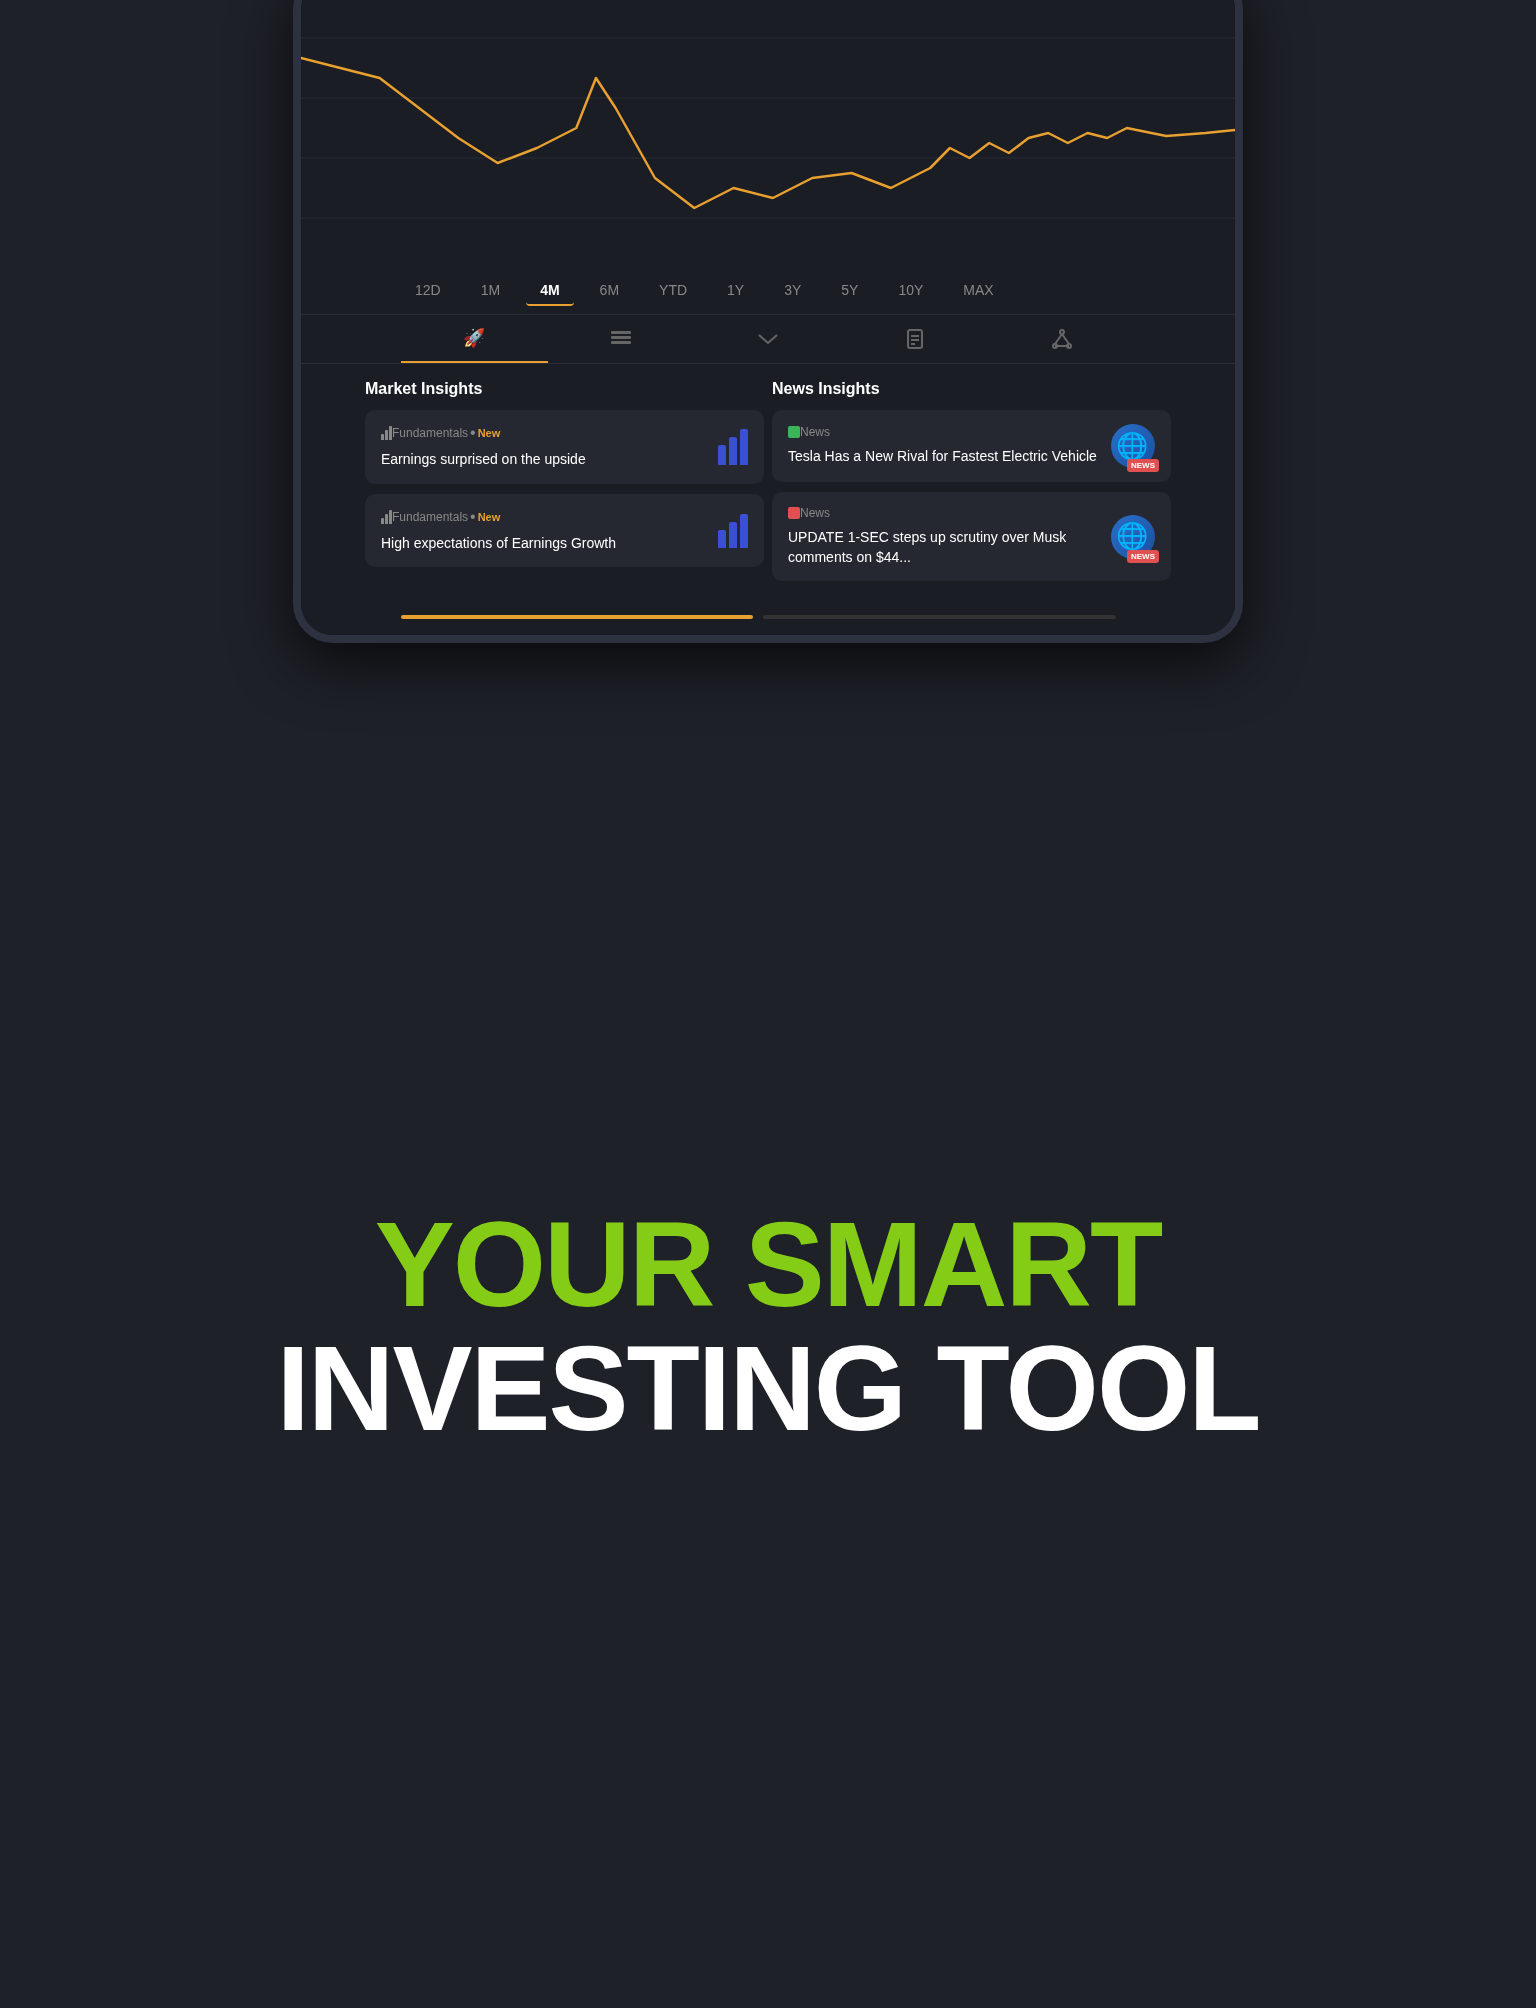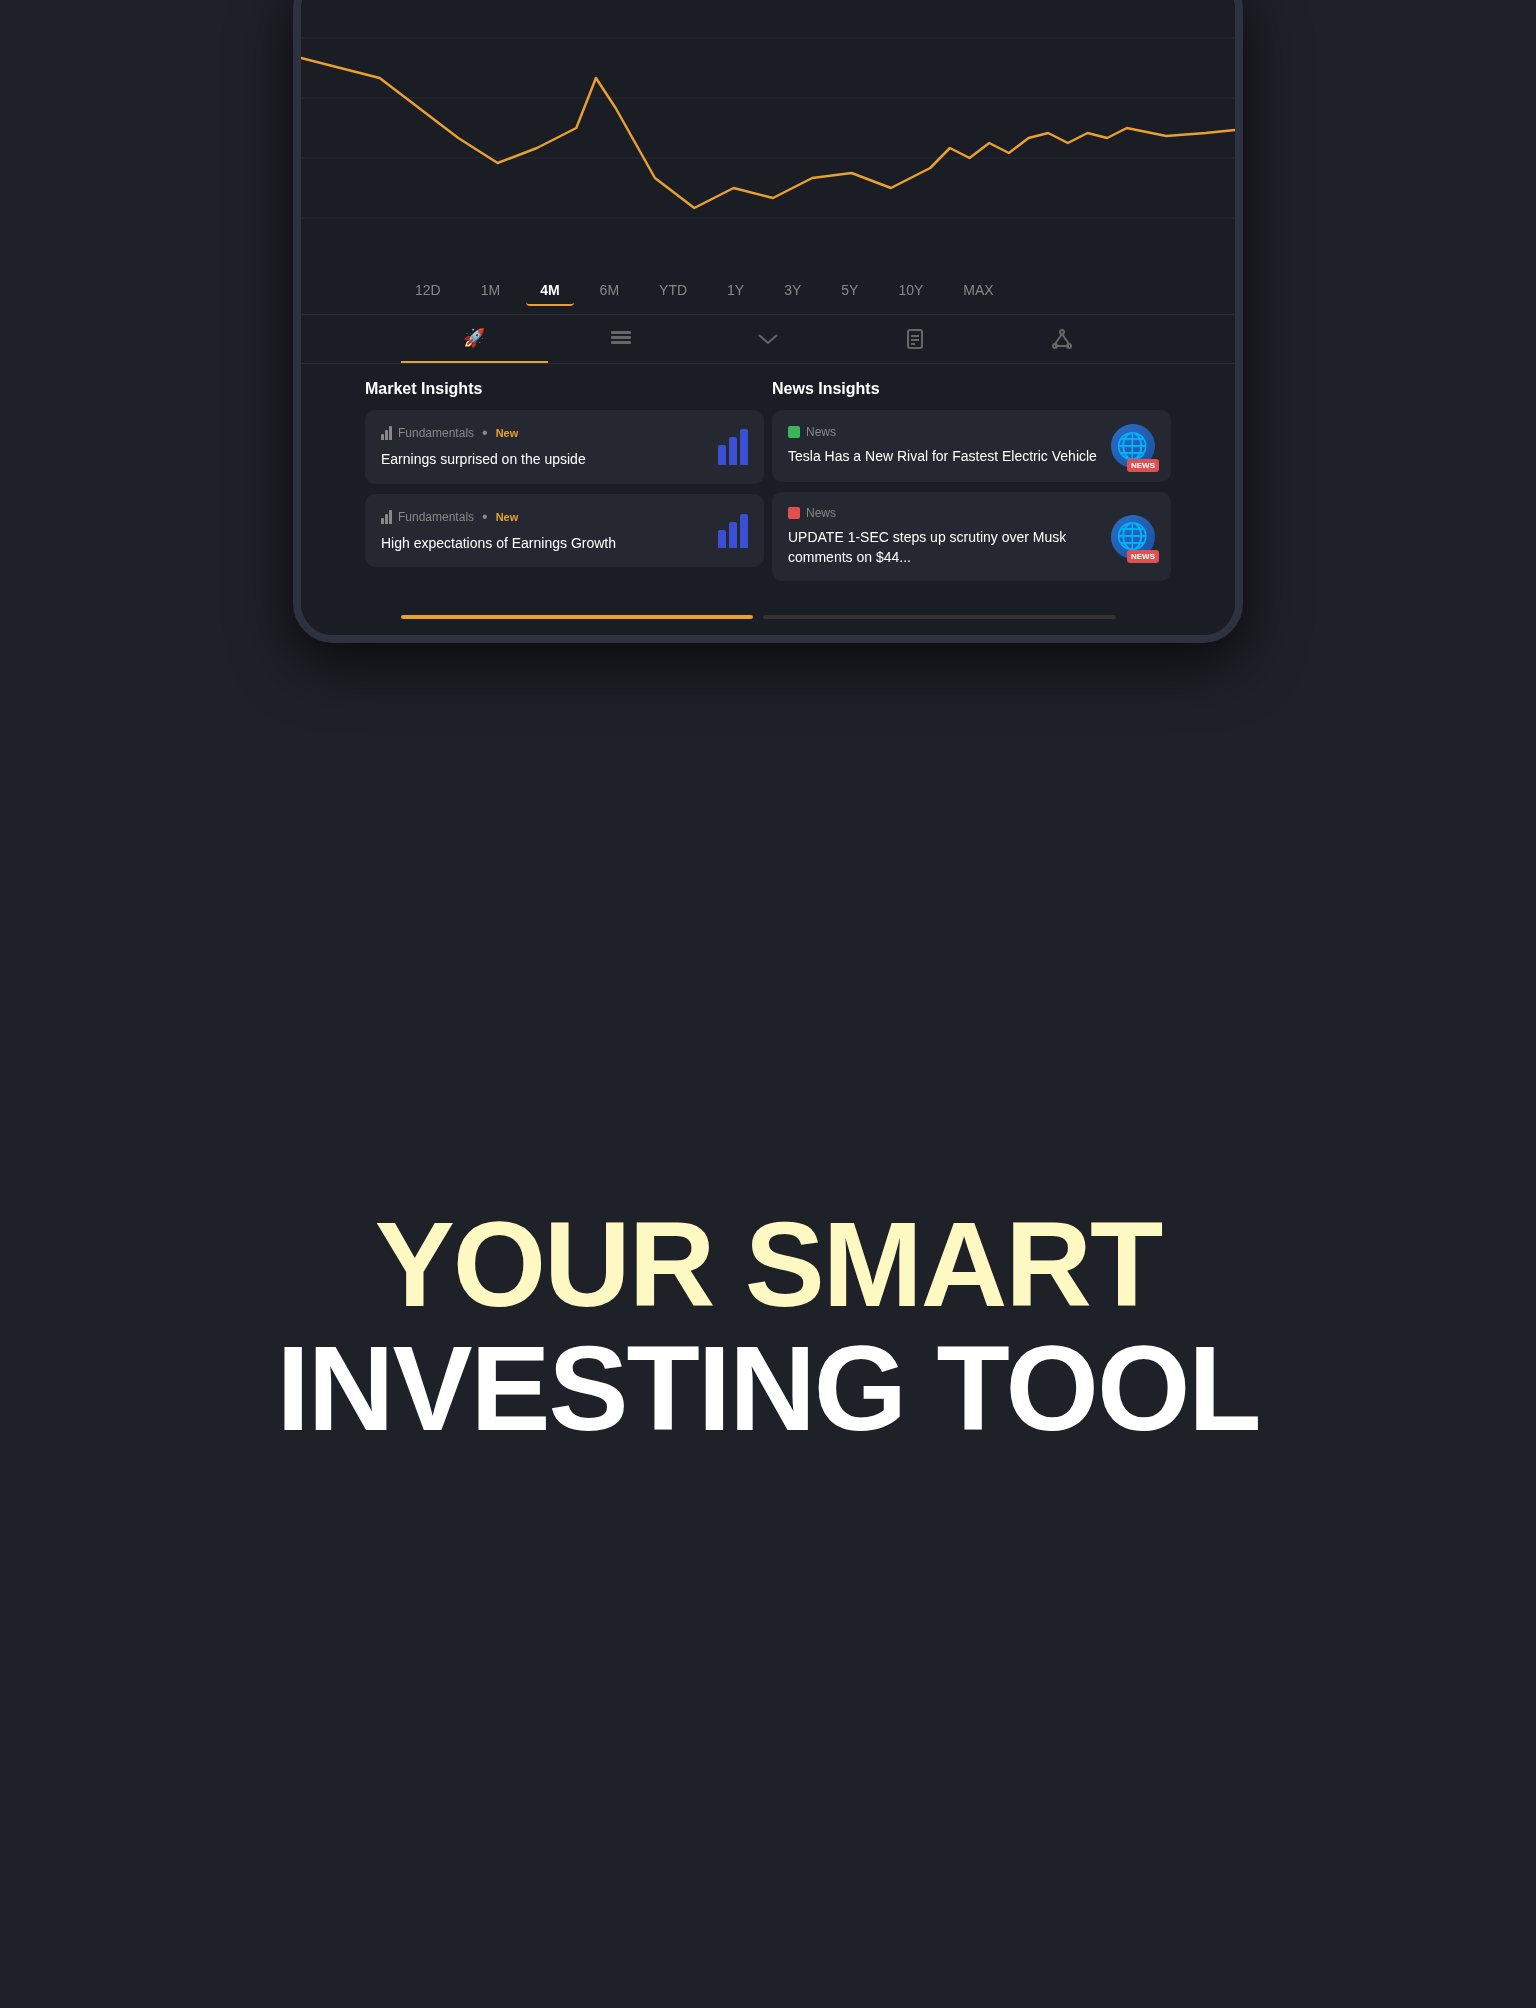--- a/index.html
+++ b/index.html
@@ -130,21 +130,20 @@
       justify-content: space-between;
     }
 
     .card-left {
       flex: 1;
     }
 
     .card-tag {
       display: flex;
       align-items: center;
-      gap: 6px;
       margin-bottom: 8px;
     }
 
     .tag-text {
       font-size: 12px;
       color: #888;
     }
 
     .tag-new {
       font-size: 11px;
@@ -215,21 +214,21 @@
       flex-direction: column;
       align-items: center;
       justify-content: center;
       padding: 60px 40px;
       text-align: center;
     }
 
     .headline-line1 {
       font-size: 120px;
       font-weight: 900;
-      color: #fef9c3;
+      color: #84cc16;
       text-transform: uppercase;
       letter-spacing: -2px;
       line-height: 1;
       margin-bottom: 4px;
     }
 
     .headline-line2 {
       font-size: 120px;
       font-weight: 900;
       color: #ffffff;

